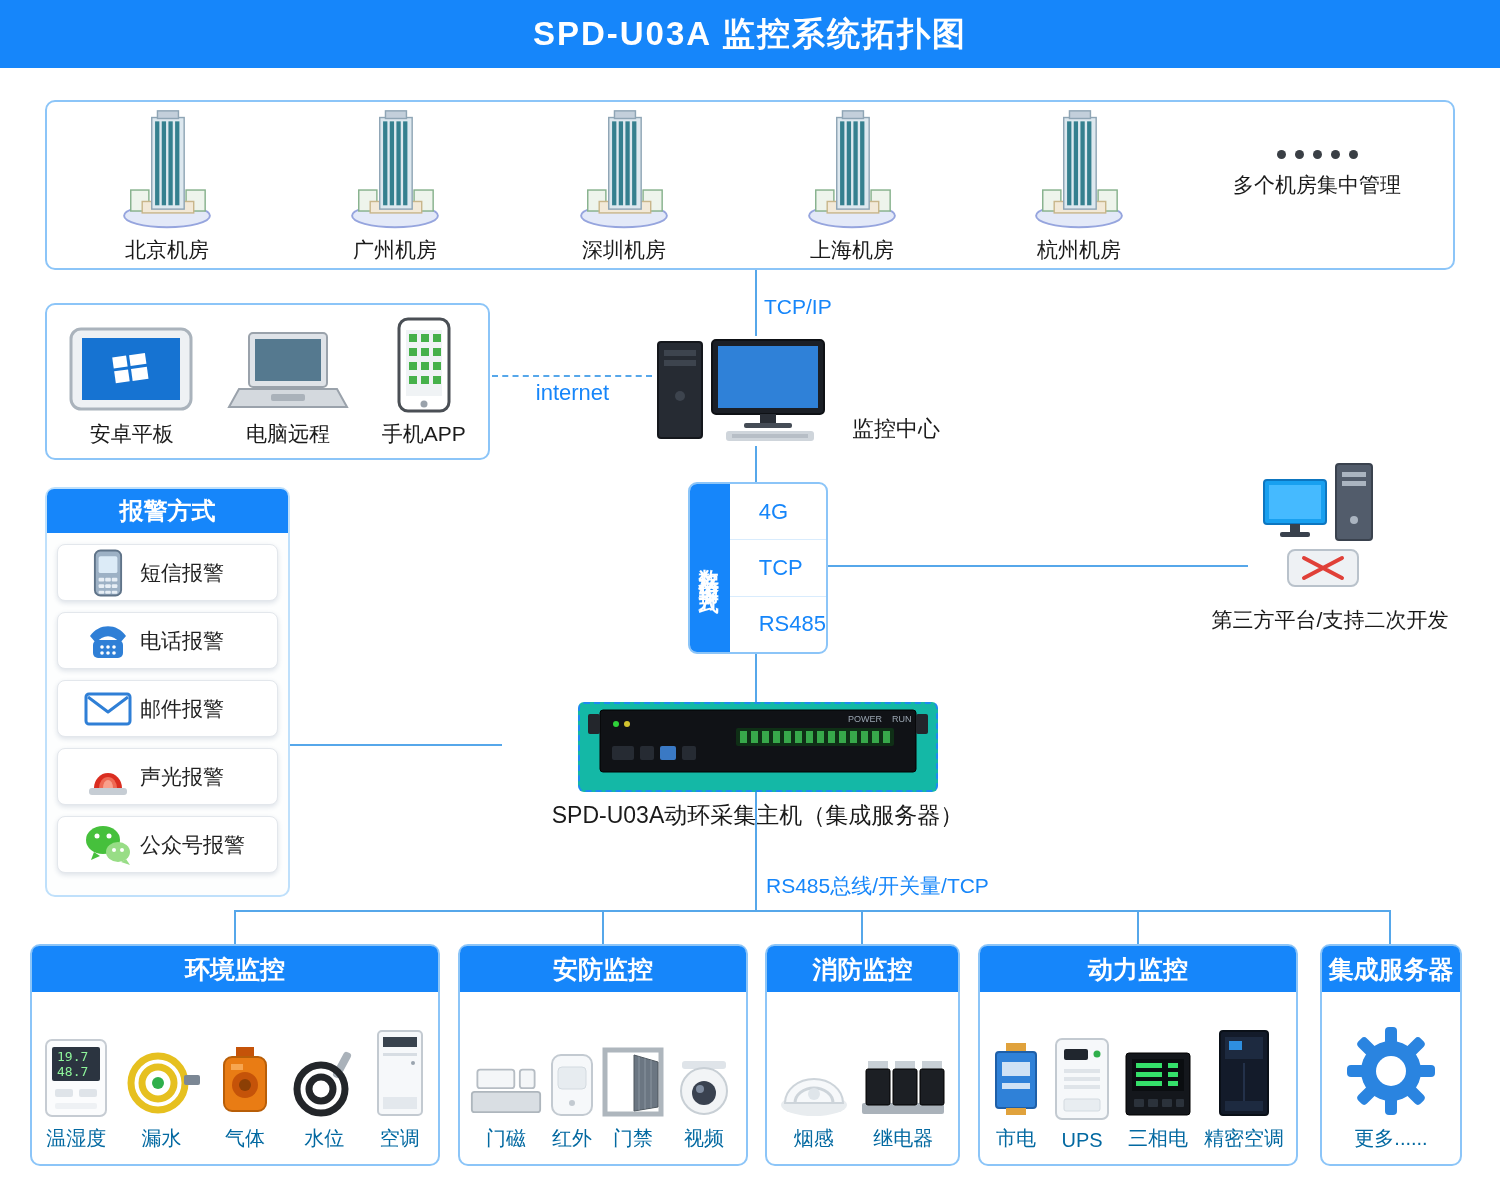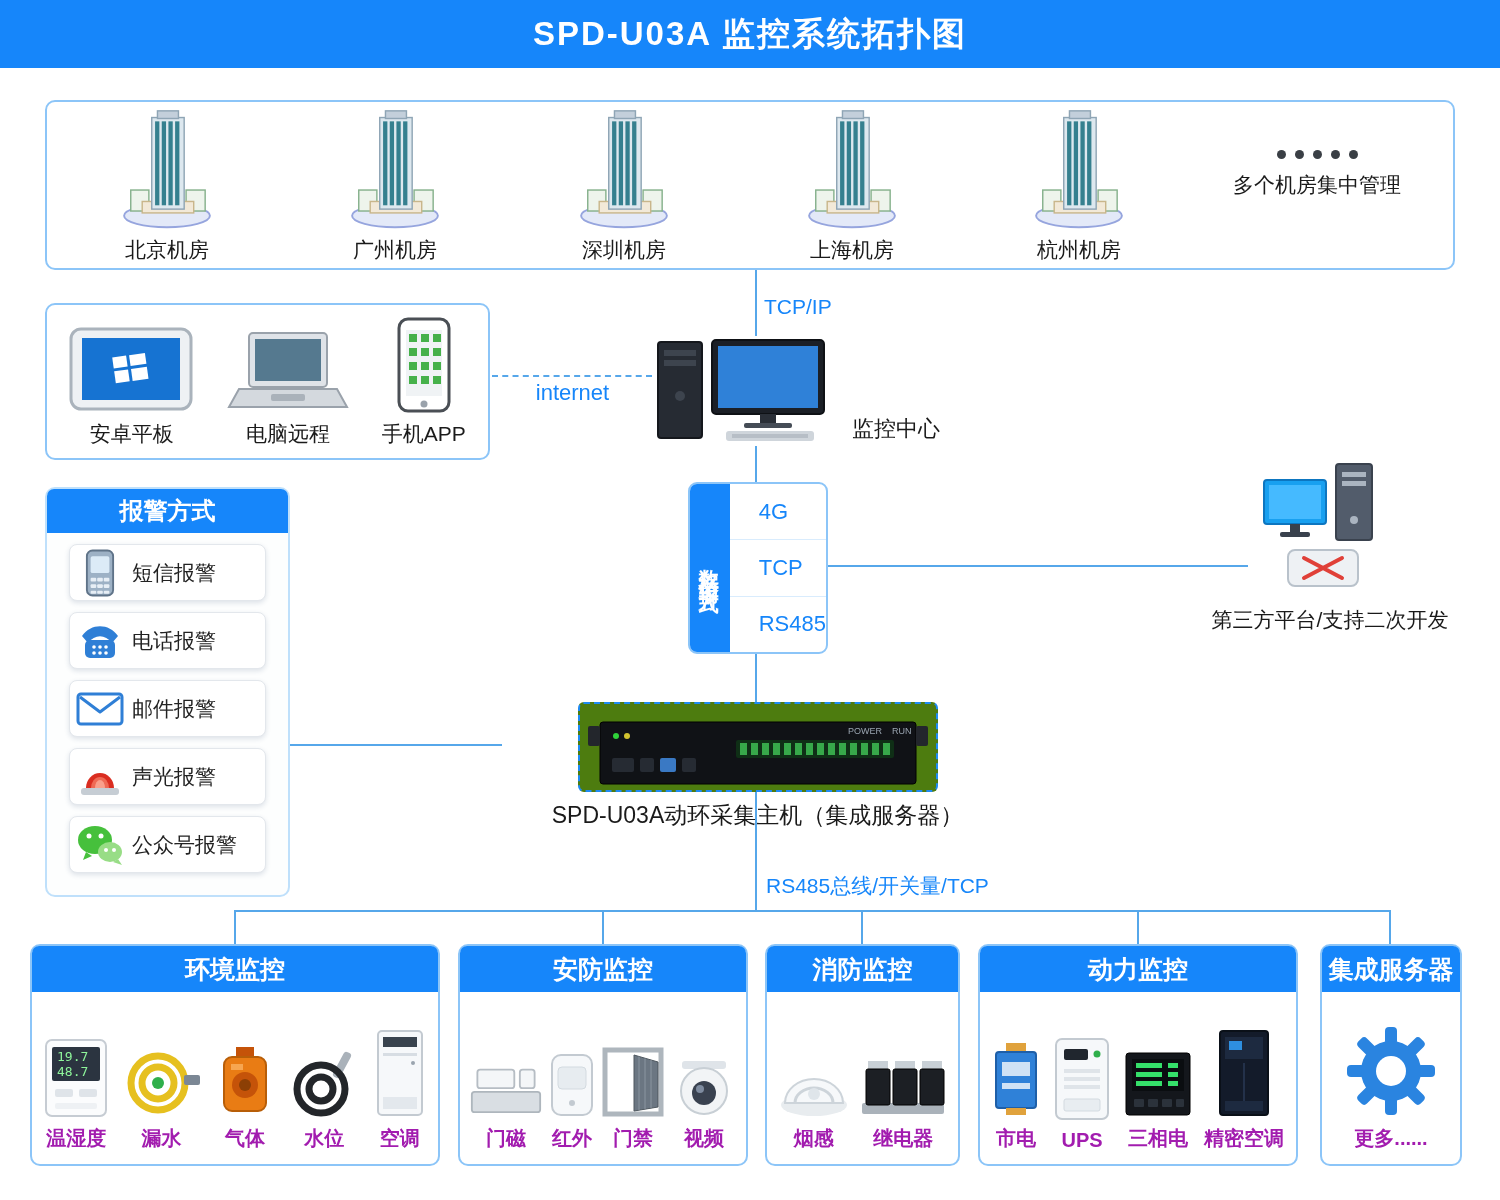--- a/index.html
+++ b/index.html
@@ -40,36 +40,36 @@
   .trans-strip { width:42px; background:#1686fa; color:#fff; display:flex; align-items:center; justify-content:center; }
   .trans-strip span { writing-mode:vertical-rl; letter-spacing:5px; font-size:20px; font-weight:bold; }
   .trans-modes { flex:1; display:flex; flex-direction:column; }
   .trans-modes .mode { flex:1; display:flex; align-items:center; padding-left:29px; color:#1686fa; font-size:22px; }
   .trans-modes .mode + .mode { border-top:1px solid #d9ecfd; }
 
   
   .alarm { left:45px; top:487px; width:245px; height:410px; border:2px solid #bfe0fb; border-radius:10px; background:#fdfefe; }
   .alarm-header { height:44px; background:#1686fa; border-radius:7px 7px 0 0; color:#fff;
                   display:flex; align-items:center; justify-content:center; font-size:24px; font-weight:bold; }
-  .alarm-item { display:flex; align-items:center; height:57px; margin:11px 22px; padding-left:4px;
+  .alarm-item { display:flex; align-items:center; height:57px; margin:11px 10px; padding-left:24px;
                 background:#fff; border:1px solid #e3e7ec; border-radius:8px; box-shadow:0 2px 5px rgba(40,70,110,.15); }
   .alarm-item .a-icon { width:52px; display:flex; justify-content:center; }
   .alarm-item .a-label { font-size:21px; color:#222; margin-left:6px; }
 
   
   .host-box { left:578px; top:702px; width:360px; height:90px; border:2px dashed #1e8af2; border-radius:6px;
-              display:flex; align-items:flex-end; justify-content:center; background:#4d7c0f;text-decoration:underline; }
+              display:flex; align-items:flex-start; justify-content:center; background:#14b8a6;text-decoration:underline; }
 
   
   .group { position:absolute; top:944px; height:222px; border:2px solid #8cc5f8; border-radius:10px; background:#fff; }
   .group-header { height:46px; background:#1686fa; border-radius:7px 7px 0 0; color:#fff;
                   display:flex; align-items:center; justify-content:center; font-size:25px; font-weight:bold; }
   .group-items { height:172px; display:flex; justify-content:space-around; align-items:flex-end; padding:0 6px 12px; }
   .g-item { display:flex; flex-direction:column; align-items:center; }
-  .g-label { margin-top:8px; color:#a21caf; font-size:20px; font-weight:bold; white-space:nowrap;text-align:center; }
+  .g-label { margin-top:8px; color:#0369a1; font-size:20px; font-weight:normal; white-space:nowrap;text-align:center; }
 
   .lbl-abs { position:absolute; }
   .center-text { text-align:center; }
 </style>
 </head>
 <body>
 
 <svg width="0" height="0" style="position:absolute" aria-hidden="true">
   <defs>
     <symbol id="ic-building" viewBox="0 0 100 130">

